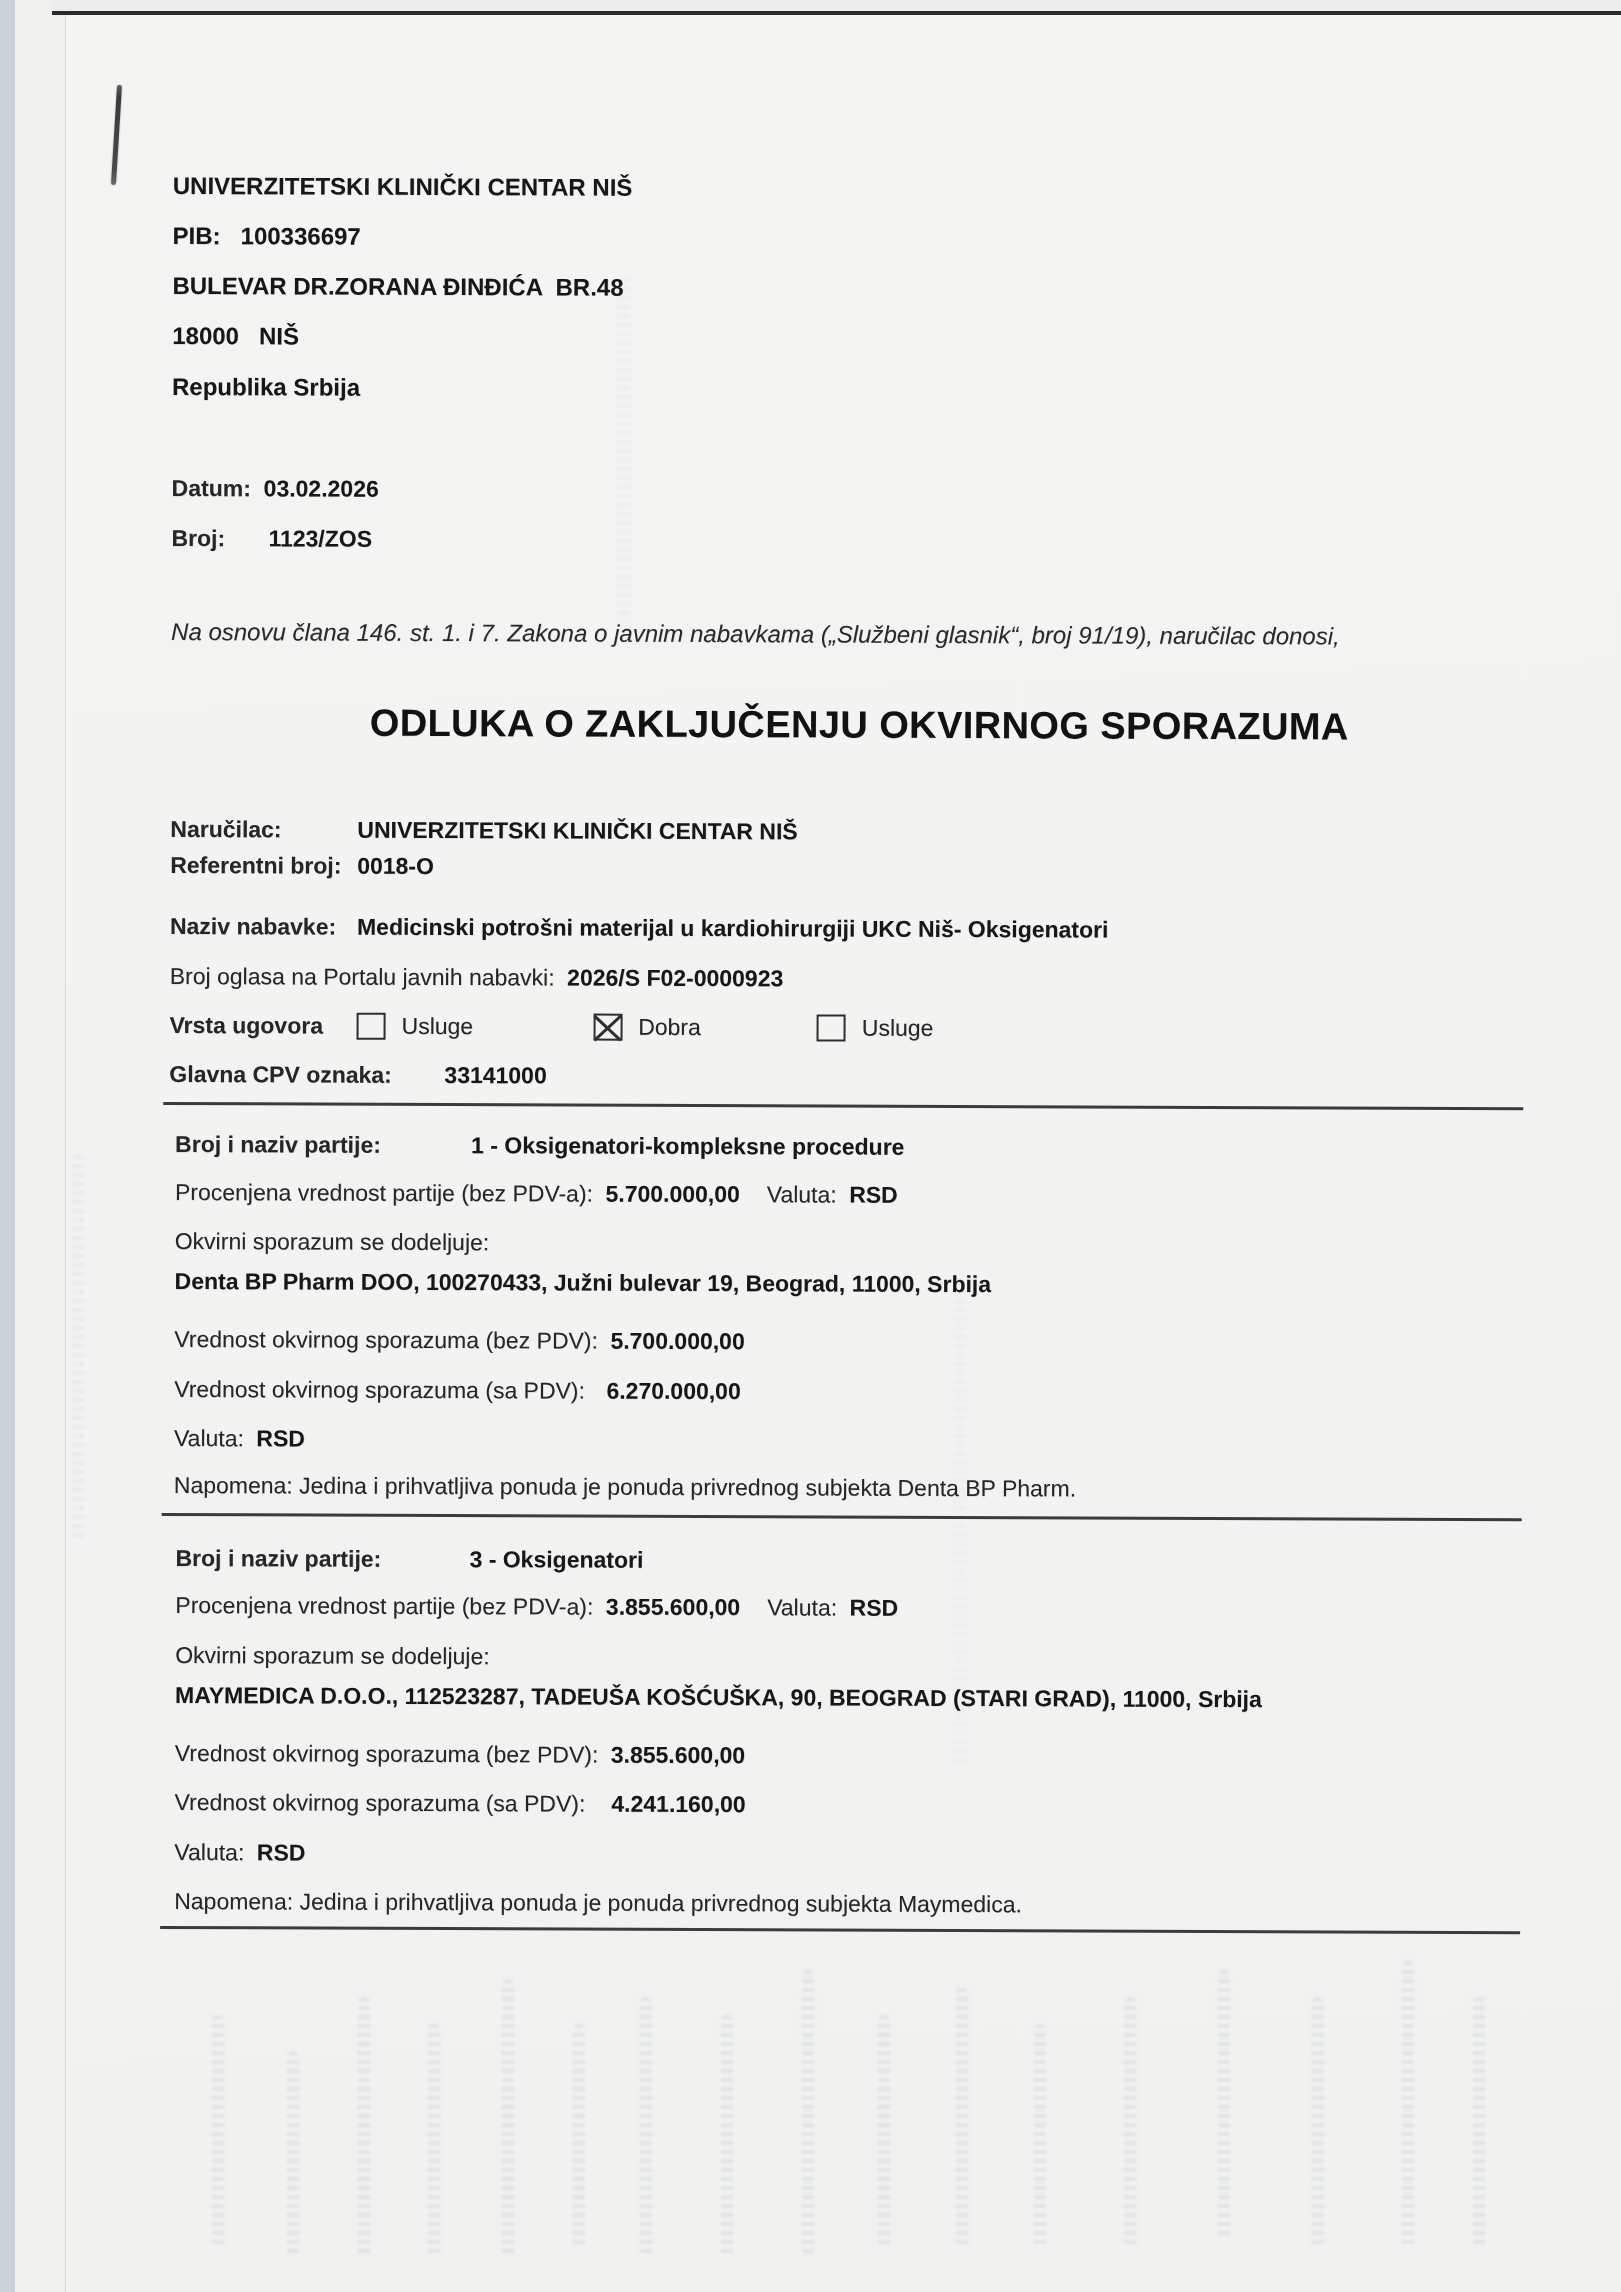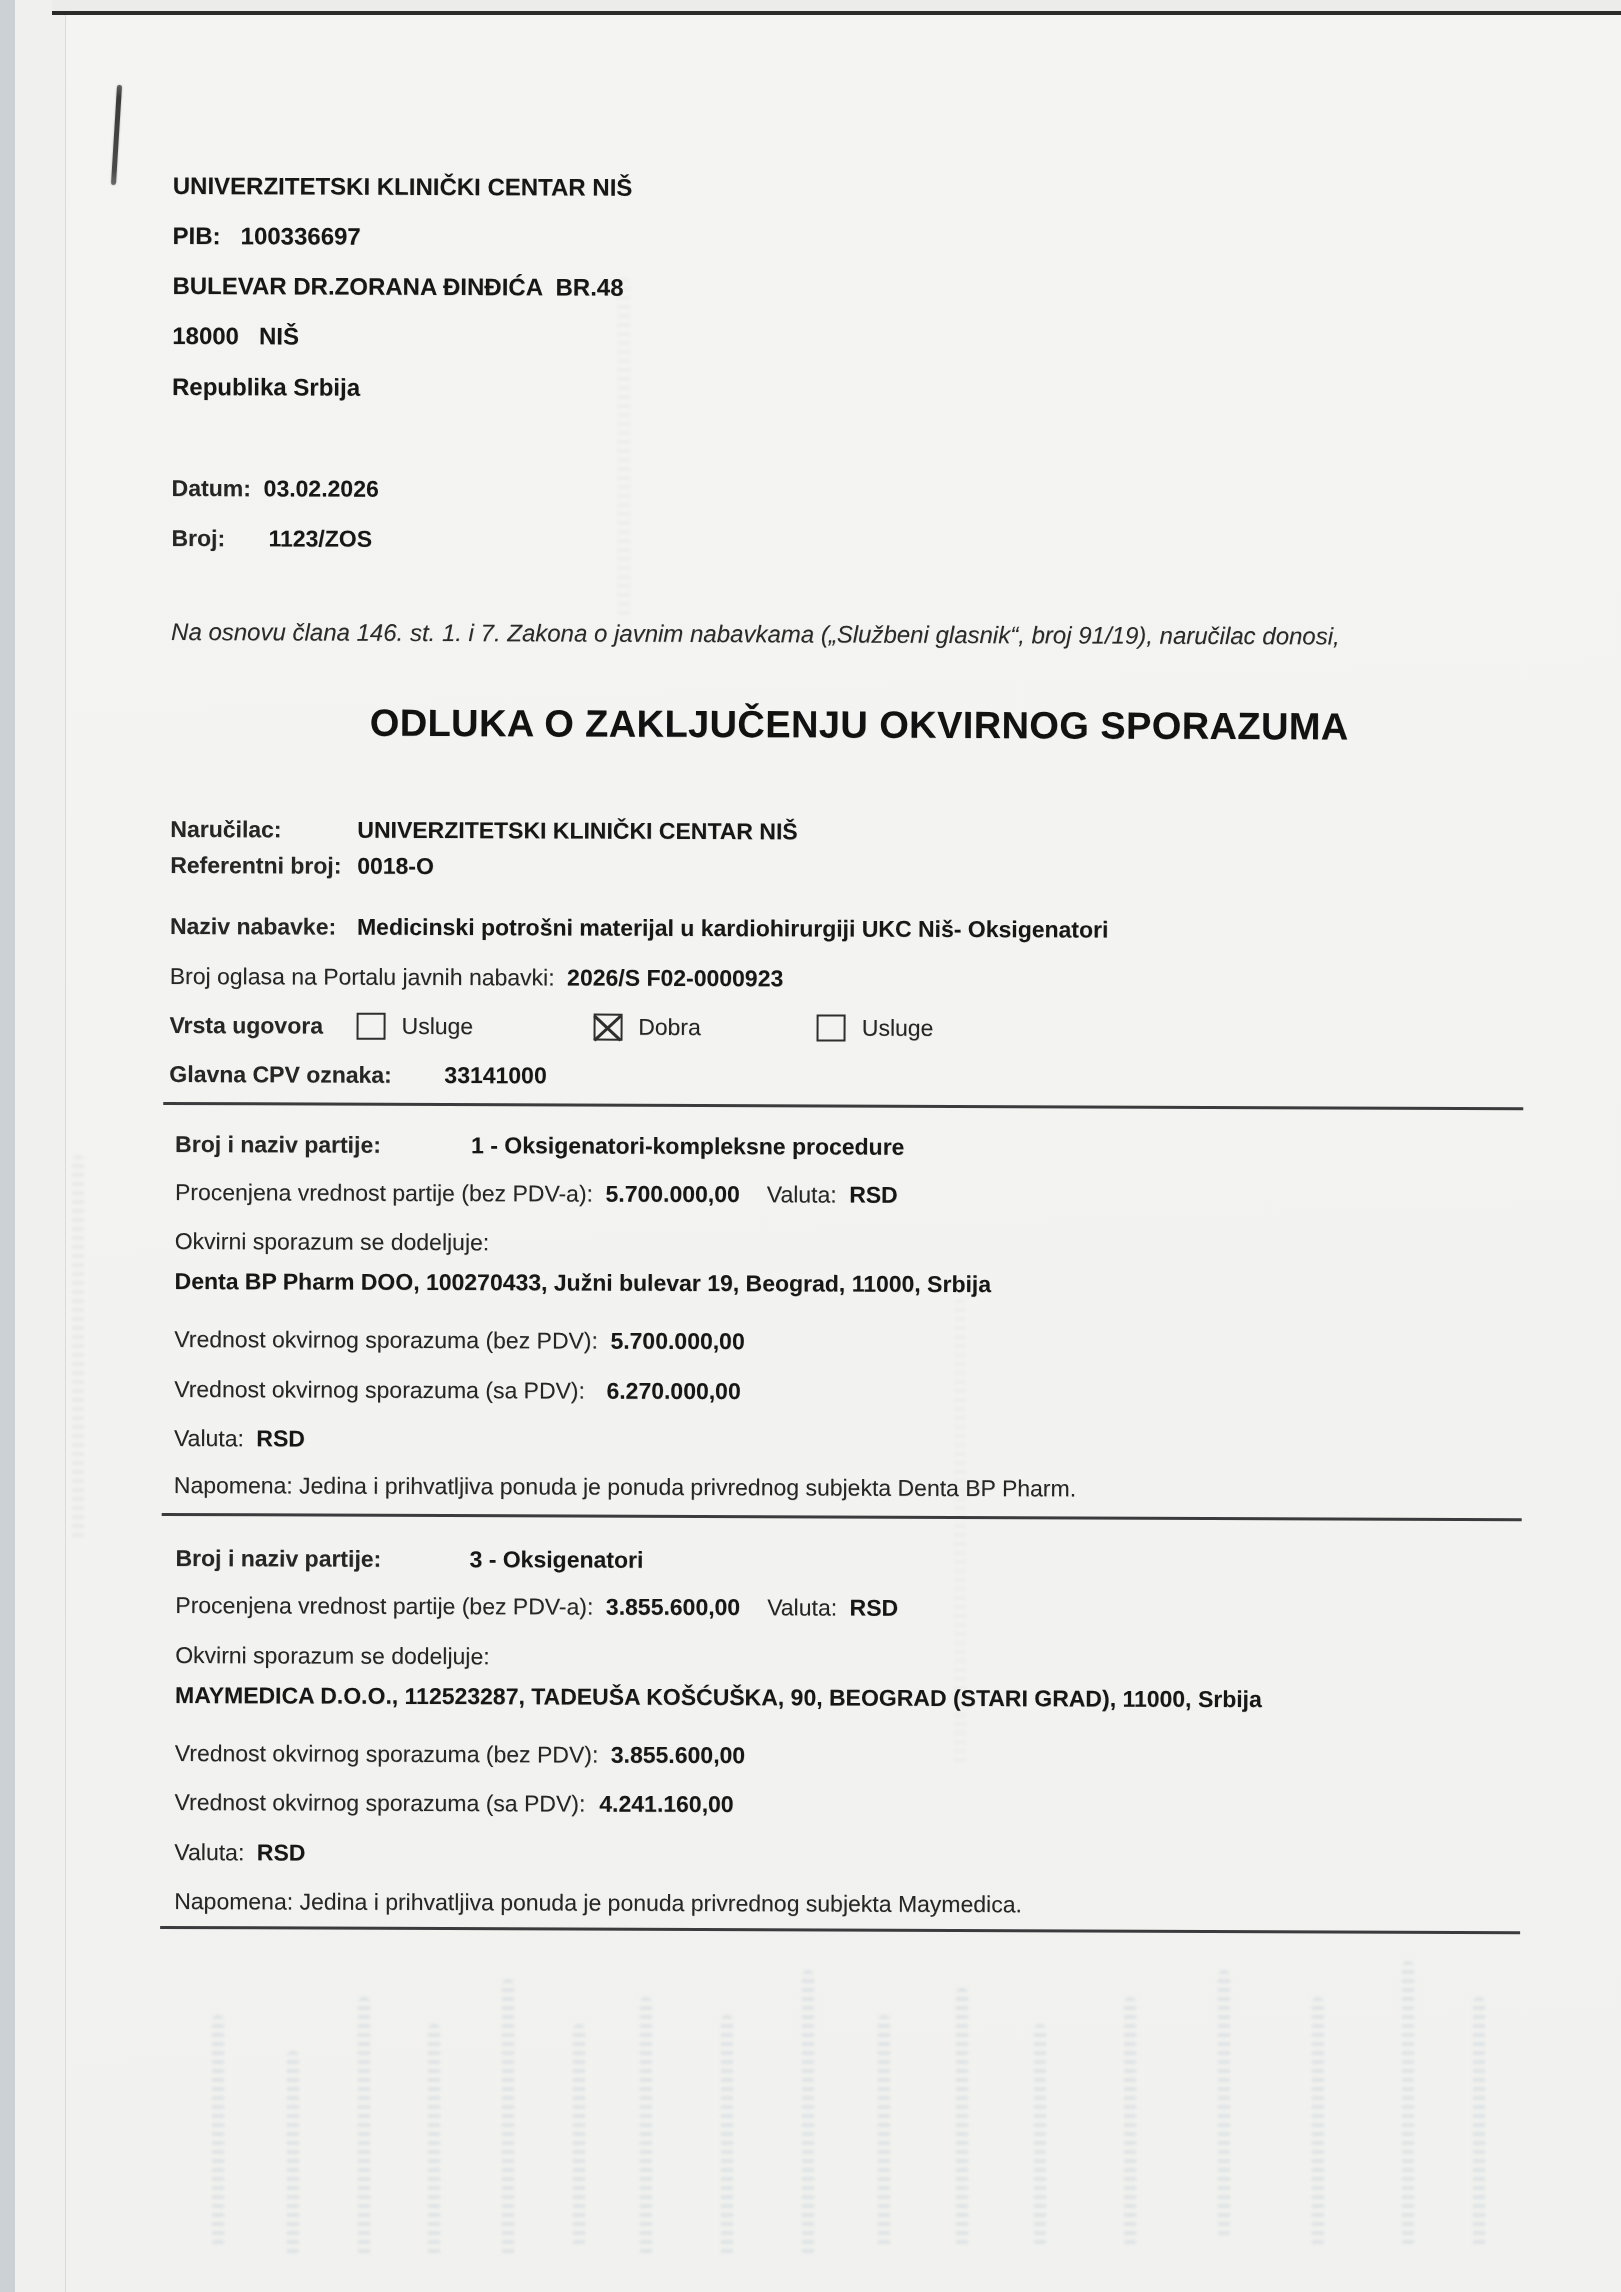--- a/index.html
+++ b/index.html
@@ -101,21 +101,21 @@
     <div class="row" style="top:1425px;left:179px"><span>Valuta:</span><span class="b" style="margin-left:12.5px">RSD</span></div>
     <div class="row" style="top:1472px;left:179px">Napomena: Jedina i prihvatljiva ponuda je ponuda privrednog subjekta Denta BP Pharm.</div>
 
     <div class="hr" style="top:1513px"></div>
 
     <div class="row" style="top:1545px;left:181px"><span class="lbl" style="width:294px">Broj i naziv partije:</span><span class="b">3 - Oksigenatori</span></div>
     <div class="row" style="top:1592px;left:181px"><span>Procenjena vrednost partije (bez PDV-a):</span><span class="b" style="margin-left:12.5px">3.855.600,00</span><span style="margin-left:27px">Valuta:</span><span class="b" style="margin-left:12.5px">RSD</span></div>
     <div class="row" style="top:1642px;left:181px">Okvirni sporazum se dodeljuje:</div>
     <div class="row b" style="top:1682px;left:181px">MAYMEDICA D.O.O., 112523287, TADEUŠA KOŠĆUŠKA, 90, BEOGRAD (STARI GRAD), 11000, Srbija</div>
     <div class="row" style="top:1740px;left:181px"><span>Vrednost okvirnog sporazuma (bez PDV):</span><span class="b" style="margin-left:12.5px">3.855.600,00</span></div>
-    <div class="row" style="top:1789px;left:181px"><span>Vrednost okvirnog sporazuma (sa PDV):</span><span class="b" style="margin-left:14px">4.241.160,00</span></div>
+    <div class="row" style="top:1789px;left:181px"><span>Vrednost okvirnog sporazuma (sa PDV):</span><span class="b" style="margin-left:26px">4.241.160,00</span></div>
     <div class="row" style="top:1839px;left:181px"><span>Valuta:</span><span class="b" style="margin-left:12.5px">RSD</span></div>
     <div class="row" style="top:1888px;left:181px">Napomena: Jedina i prihvatljiva ponuda je ponuda privrednog subjekta Maymedica.</div>
 
     <div class="hr" style="top:1926px"></div>
 
   </div>
 </div>
 
 
 </body></html>

